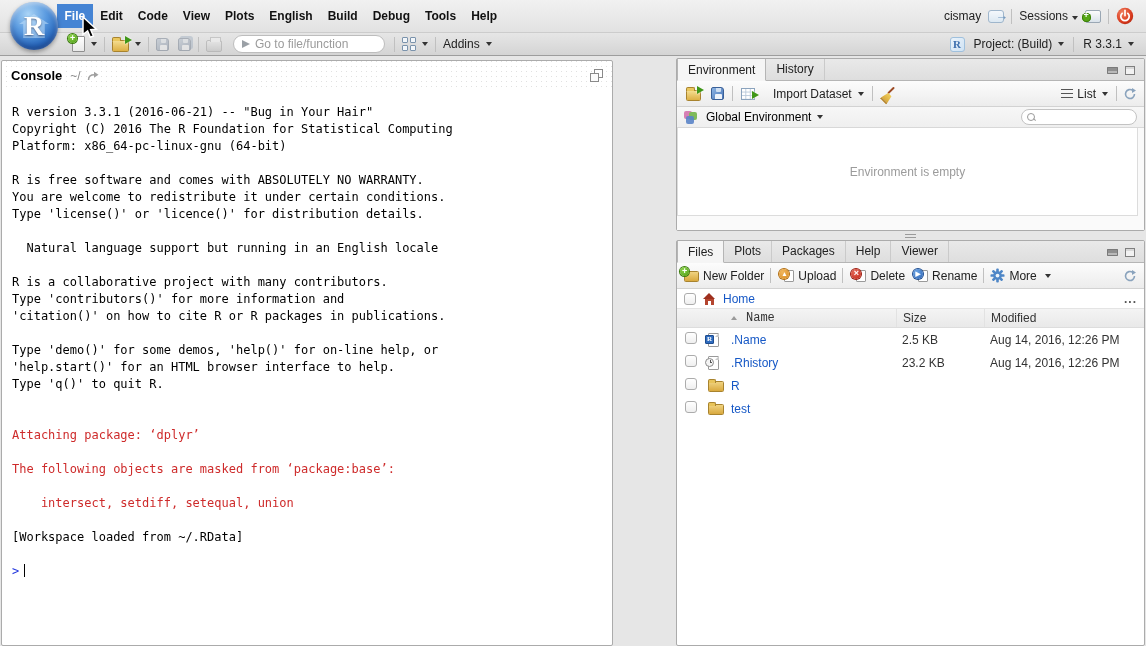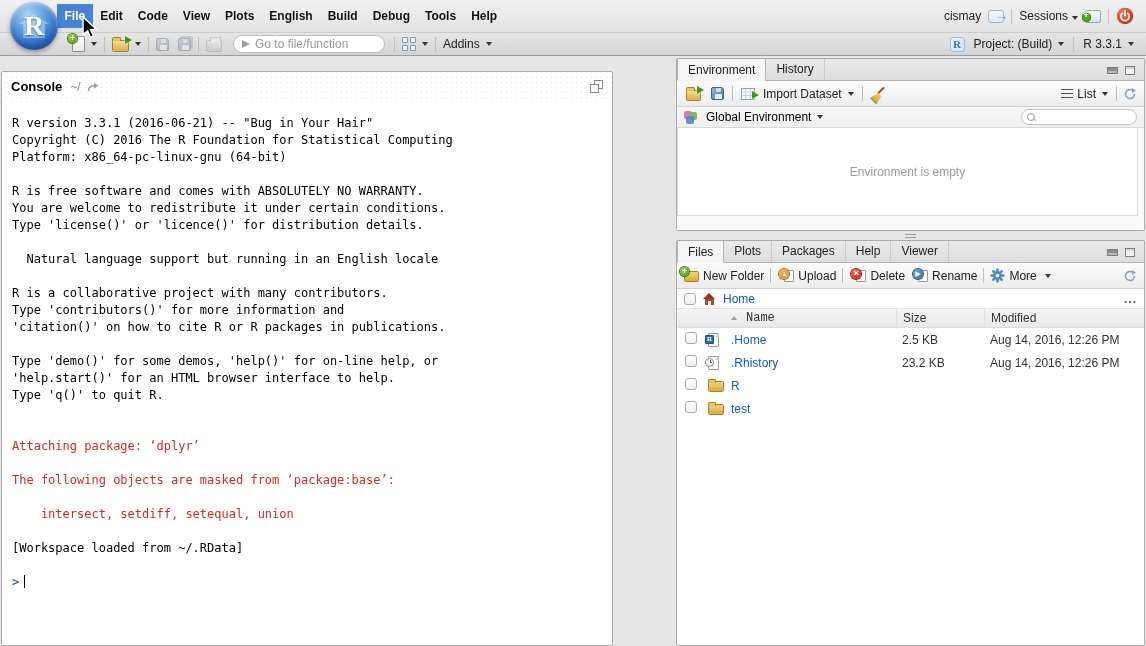--- a/index.html
+++ b/index.html
@@ -44,21 +44,21 @@
 .goto-box { display:flex; align-items:center; width:152px; height:18px; background:#fff; border:1px solid #bdbdbd; border-radius:9px; margin:0 4px; padding:0 8px; gap:5px; color:#9b9b9b; font-size:12px; }
 .goto-arrow { width:0; height:0; border-left:8px solid #9aa0a6; border-top:4.5px solid transparent; border-bottom:4.5px solid transparent; position:relative; }
 .icon-grid { display:inline-grid; grid-template-columns:6px 6px; grid-template-rows:6px 6px; gap:2px; }
 .icon-grid i { border:1.5px solid #7b93ac; border-radius:1px; background:#f2f6fa; }
 .toolbar-right { margin-left:auto; display:flex; align-items:center; gap:7px; }
 .rproj-icon { width:15px; height:15px; border:1px solid #9fc0dd; border-radius:3px; background:linear-gradient(135deg,#eaf3fb,#cfe2f3); color:#3d6fae; font-family:"Liberation Serif",serif; font-weight:bold; font-size:11px; display:flex; align-items:center; justify-content:center; }
 
 
 .content { position:absolute; top:57px; left:0; right:0; bottom:0; background:#e6e6e6; }
 .panel { position:absolute; background:#fff; border:1px solid #ababab; border-radius:2px; }
-.console-panel { left:1px; top:14px; width:612px; bottom:0; }
+.console-panel { left:1px; top:3px; width:612px; bottom:0; }
 .console-head { height:29px; display:flex; align-items:center; gap:6px; padding:0 9px;
   background-image:radial-gradient(circle, #e1e1e1 0.9px, transparent 1px); background-size:5px 5px; background-position:2px 3px; }
 .console-title { font-size:13px; font-weight:bold; color:#000; background:#fff; padding-right:2px;}
 .console-path { color:#8a8a8a; background:#fff; }
 .maxbtn { margin-left:auto; position:relative; width:13px; height:13px; }
 .maxbtn::before { content:""; position:absolute; right:0; top:0; width:7px; height:7px; border:1px solid #8a8a8a; background:#fff; }
 .maxbtn::after { content:""; position:absolute; left:0; bottom:0; width:7px; height:7px; border:1px solid #8a8a8a; background:#fcfcfc; }
 .console-body { padding:14px 10px 0 10px; font-family:"DejaVu Sans Mono",monospace; font-size:12px; line-height:17px; white-space:pre; color:#000; }
 .cline { height:17px; }
 .cline.red { color:#ce2b2b; }
@@ -275,21 +275,21 @@
       <div class="ptoolbar">
         <span class="tbtn">
             <span class="icon-folder icon-openarrow" style="width:15px;height:11px;"></span>
           </span>
         <span class="tbtn">
             <span class="icon-save"></span>
           </span>
         <span class="vdiv"></span>
         <span class="tbtn">
             <span class="icon-import"></span>
-            <span style="margin-left:6px;">Import Dataset</span>
+            <span style="margin-left:16px;">Import Dataset</span>
             <span class="caret"></span>
           </span>
         <span class="vdiv"></span>
         <span class="tbtn">
             <span class="icon-broom"></span>
           </span>
         <div class="pt-right">
           <span class="tbtn">
               <span class="icon-list"></span>
               <span>List</span>
@@ -409,21 +409,21 @@
           </span>
       </div>
       <div id="file-rows" class="files-body">
           <div class="frow">
             <span class="c-check"><span class="cb"></span></span>
             <span class="c-icon">
               <span class="icon-page">
                 <span class="badge-r">R</span>
               </span>
             </span>
-            <span class="c-name"><span class="fname">.Home</span></span>
+            <span class="c-name"><span class="fname">.Name</span></span>
             <span class="c-size">2.5 KB</span>
             <span class="c-mod">Aug 14, 2016, 12:26 PM</span>
           </div>
           <div class="frow">
             <span class="c-check"><span class="cb"></span></span>
             <span class="c-icon">
               <span class="icon-page">
                 <span class="badge-clock"></span>
               </span>
             </span>

